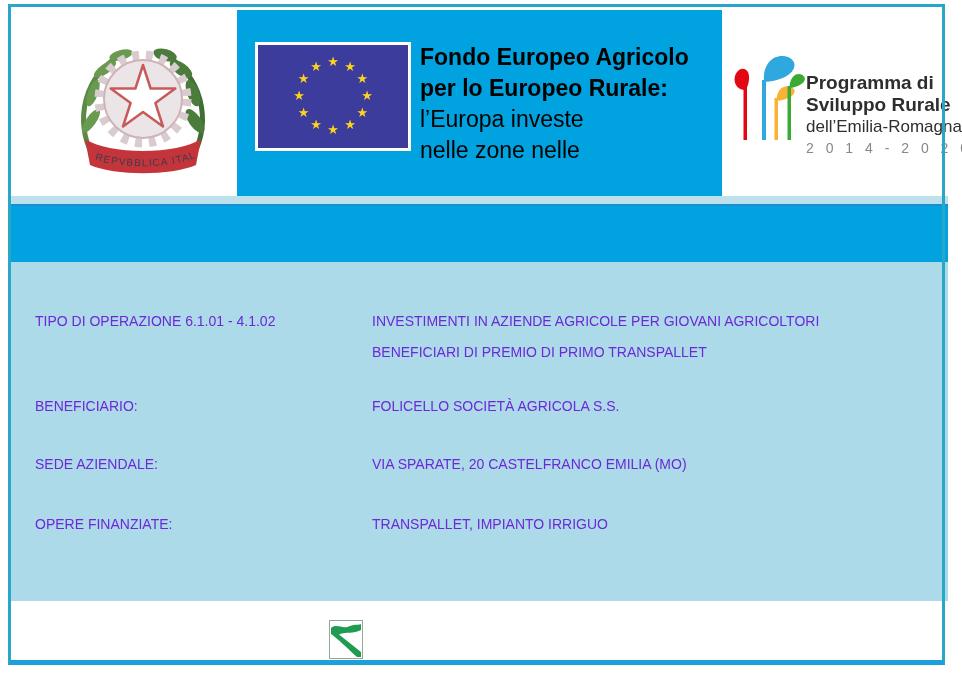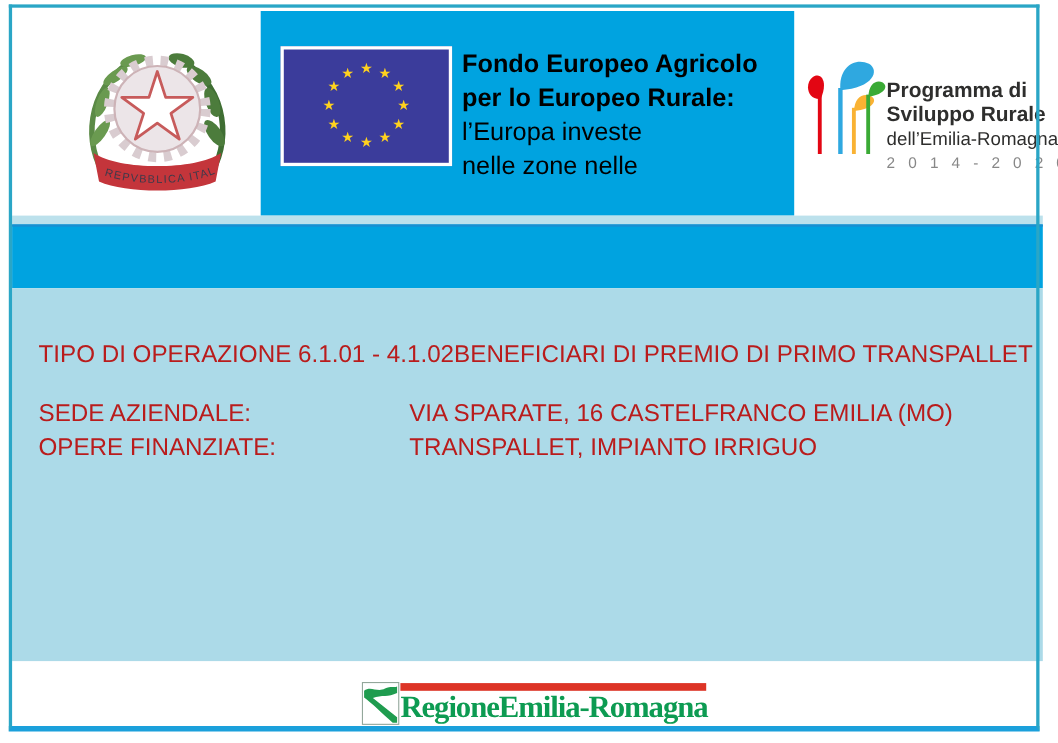--- a/index.html
+++ b/index.html
@@ -42,28 +42,28 @@
   .psr-line4{font-size:14px;line-height:20px;color:#878787;letter-spacing:4px;margin-top:1px;}
 
   
   #strip-light{position:absolute;left:11px;top:196px;width:937px;height:8px;background:#bce1ec;}
   #band-cyan{position:absolute;left:11px;top:204px;width:937px;height:58px;background:#00a3e0;border-top:2px solid #1b8ed0;box-sizing:border-box;}
 
   
   #details{
     position:absolute;left:11px;top:262px;width:937px;height:339px;
     background:#acdae8;box-sizing:border-box;padding:44px 20px 0 24px;
-    color:#b91c1c;font-size:22px;line-height:31px;
+    color:#6d28d9;font-size:14px;line-height:31px;
   }
   .row{display:flex;align-items:flex-start;}
   .row .label{flex:0 0 337px;white-space:nowrap;}
   .row .value div{white-space:nowrap;}
   .gap1{margin-bottom:23px;}
   .gap2{margin-bottom:27px;}
-  .gap3{align-items:center;}
+  .gap3{margin-bottom:29px;align-items:center;}
 
   
   #footer-logo{position:absolute;left:329px;top:620px;display:flex;align-items:flex-start;}
   #rer-box{
     width:32px;height:37px;border:1px solid #93a79b;background:#ffffff;
     margin-right:1px;flex:0 0 auto;
   }
   #rer-right{display:flex;flex-direction:column;}
   #rer-bar{width:278px;height:7px;background:#dd3426;margin-top:1px;}
   #rer-word{
@@ -143,43 +143,46 @@
     </div>
   </div>
 
   <div id="strip-light"></div>
   <div id="band-cyan"></div>
 
   <div id="details">
     <div class="row gap1">
       <div class="label">TIPO DI OPERAZIONE 6.1.01 - 4.1.02</div>
       <div class="value">
+        <div>INVESTIMENTI IN AZIENDE AGRICOLE PER GIOVANI AGRICOLTORI</div>
         <div>BENEFICIARI DI PREMIO DI PRIMO TRANSPALLET</div>
+      </div>
+    </div>
+    <div class="row gap2">
+      <div class="label">BENEFICIARIO:</div>
+      <div class="value">
+        <div>FOLICELLO SOCIETÀ AGRICOLA S.S.</div>
       </div>
     </div>
     <div class="row gap3">
       <div class="label">SEDE  AZIENDALE:</div>
       <div class="value">
-        <div>VIA  SPARATE, 16 CASTELFRANCO EMILIA (MO)</div>
+        <div>VIA  SPARATE, 20 CASTELFRANCO EMILIA (MO)</div>
       </div>
     </div>
     <div class="row">
       <div class="label">OPERE FINANZIATE:</div>
       <div class="value">
         <div>TRANSPALLET, IMPIANTO IRRIGUO</div>
       </div>
     </div>
   </div>
 
   <div id="footer-logo">
     <div id="rer-box">
       <svg viewBox="0 0 32 37" width="32" height="37">
         <path d="M1,7 C7,2 13,9 20,5 C25,2.5 29,4.5 31,3 L31,9 C23,13 17,10.5 9,13.5 L31,31 L31,36 L27,36 C17,27 8,18 1,13 Z" fill="#1f9c4f"></path>
       </svg>
     </div>
-    <div id="rer-right">
-      <div id="rer-bar"></div>
-      <div id="rer-word">RegioneEmilia-Romagna</div>
-    </div>
   </div>
 
   <div id="frame"></div>
 </div>
 
 </body></html>

